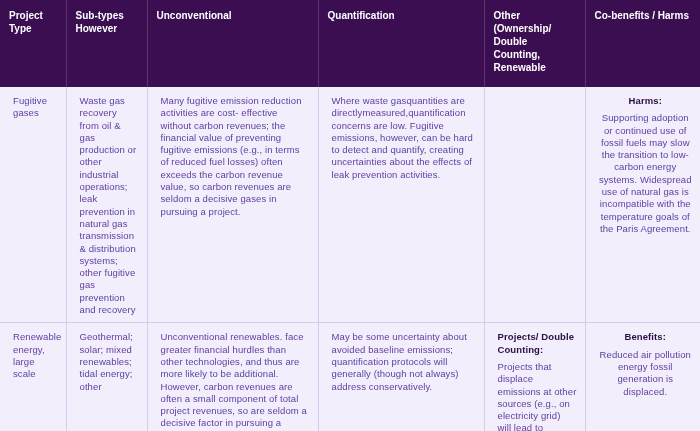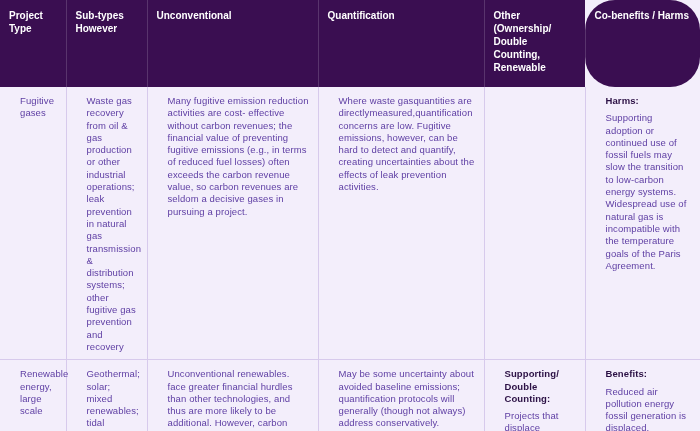--- a/index.html
+++ b/index.html
@@ -30,31 +30,31 @@
     color: var(--header-text);
     font-size: 10px;
     font-weight: bold;
     text-align: left;
     vertical-align: top;
     padding: 9px 8px 13px 9px;
     line-height: 13px;
     height: 57px;
     border-right: 1px solid var(--header-divider);
   }
-  thead th:last-child { border-right: none; border-radius: 30px; }
+  thead th:last-child { border-right: none; }
   tbody td {
     color: var(--body-text);
     font-size: 9.5px;
     line-height: 12.3px;
     vertical-align: top;
-    padding: 8px 8px 6px 20px;
+    padding: 8px 8px 6px 13px;
     border-right: 1px solid var(--border);
     letter-spacing: 0.1px;
   }
-  tbody td:last-child { border-right: none; }
+  tbody td:last-child { border-right: none; text-align: center; }
   tbody tr + tr td { border-top: 1px solid var(--border); }
   tr.row-1 { height: 205px; }
   tr.row-2 { height: 169px; }
   .cell-heading {
     font-weight: bold;
     color: var(--strong-text);
     margin-bottom: 5px;
   }
   .cell-heading:empty { display: none; }
   .cell-body { color: var(--body-text); }
@@ -96,21 +96,21 @@
           <div class="cell-heading">Harms:</div>
           <div class="cell-body">Supporting adoption or continued use of fossil fuels may slow the transition to low-carbon energy systems. Widespread use of natural gas is incompatible with the temperature goals of the Paris Agreement.</div>
         </td>
       </tr>
       <tr class="row-2">
         <td>Renewable energy, large scale</td>
         <td>Geothermal; solar; mixed renewables; tidal energy; other</td>
         <td>Unconventional renewables. face greater financial hurdles than other technologies, and thus are more likely to be additional. However, carbon revenues are often a small component of total project revenues, so are seldom a decisive factor in pursuing a project.</td>
         <td>May be some uncertainty about avoided baseline emissions; quantification protocols will generally (though not always) address conservatively.</td>
         <td>
-          <div class="cell-heading">Supporting/ Double Counting:</div>
+          <div class="cell-heading">Projects/ Double Counting:</div>
           <div class="cell-body">Projects that displace emissions at other sources (e.g., on electricity grid) will lead to indirect emission reductions, meaning greater potential for double counting.</div>
         </td>
         <td>
           <div class="cell-heading">Benefits:</div>
           <div class="cell-body">Reduced air pollution energy fossil generation is displaced.</div>
         </td>
       </tr>
     </tbody>
   </table>
 </div>

